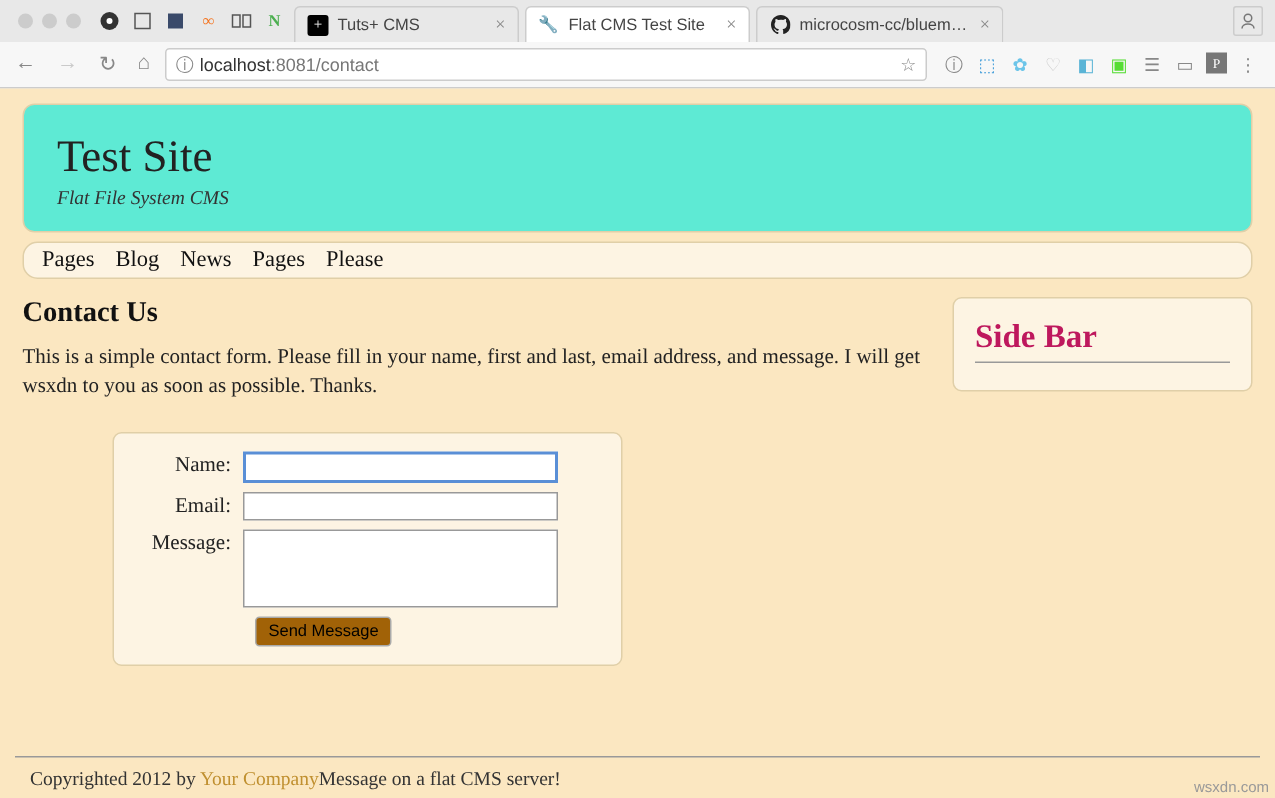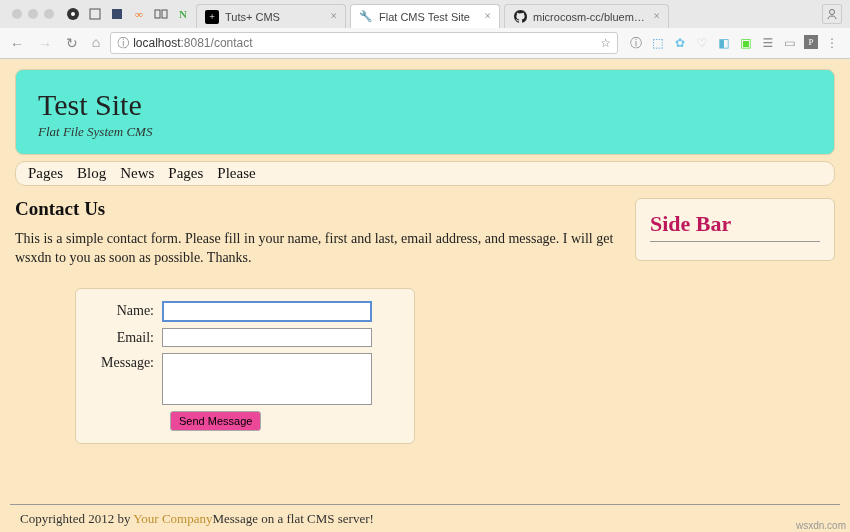--- a/index.html
+++ b/index.html
@@ -42,21 +42,21 @@
     .main-col { flex: 1; }
     .content-title { font-size: 19px; font-weight: bold; color: #111; margin-bottom: 10px; }
     .content-desc { font-size: 14px; color: #222; line-height: 1.35; margin-bottom: 20px; }
     
     .form-box { background: #fdf4e3; border: 1px solid #e0cfa8; border-radius: 6px; padding: 12px 16px; margin-left: 60px; width: 340px; }
     .form-row { display: flex; align-items: flex-start; margin-bottom: 6px; }
     .form-label { width: 70px; text-align: right; padding-right: 8px; font-size: 14px; color: #222; padding-top: 2px; font-family: Liberation Serif, serif; }
     .form-input { border: 1px solid #999; font-size: 13px; padding: 1px 3px; width: 210px; background: #fff; }
     .form-input.focused { border: 2px solid #5a8fd6; outline: none; }
     .form-textarea { width: 210px; height: 52px; border: 1px solid #999; background: #fff; resize: none; font-size: 13px; padding: 2px; }
-    .form-submit { font-size: 11px; padding: 3px 8px; border: 1px solid #aaa; border-radius: 3px; background: #ec4899; margin-left: 78px; font-family: Arial, sans-serif; }
+    .form-submit { font-size: 11px; padding: 3px 8px; border: 1px solid #aaa; border-radius: 3px; background: #a16207; margin-left: 78px; font-family: Arial, sans-serif; }
     
     .sidebar-col { width: 200px; }
     .sidebar-box { background: #fdf4e3; border: 1px solid #e0cfa8; border-radius: 6px; padding: 12px 14px 18px; }
     .sidebar-title { font-size: 22px; font-weight: bold; color: #be185d; padding-bottom: 4px; border-bottom: 1px solid #999; }
     
     .footer { display: flex; justify-content: flex-start; position: absolute; bottom: 0; left: 10px; right: 10px; font-size: 13px; color: #333; padding: 6px 10px; border-top: 1px solid #999; }
     .footer .company { color: #c09030; }
     .watermark { position: absolute; bottom: 2px; right: 4px; font-size: 10px; color: #999; font-family: Arial; }
     
     svg { display: block; }

